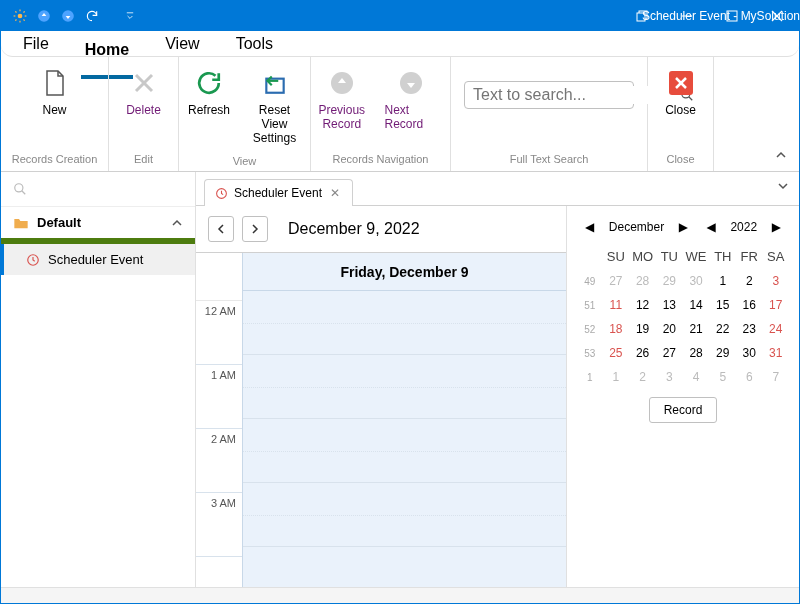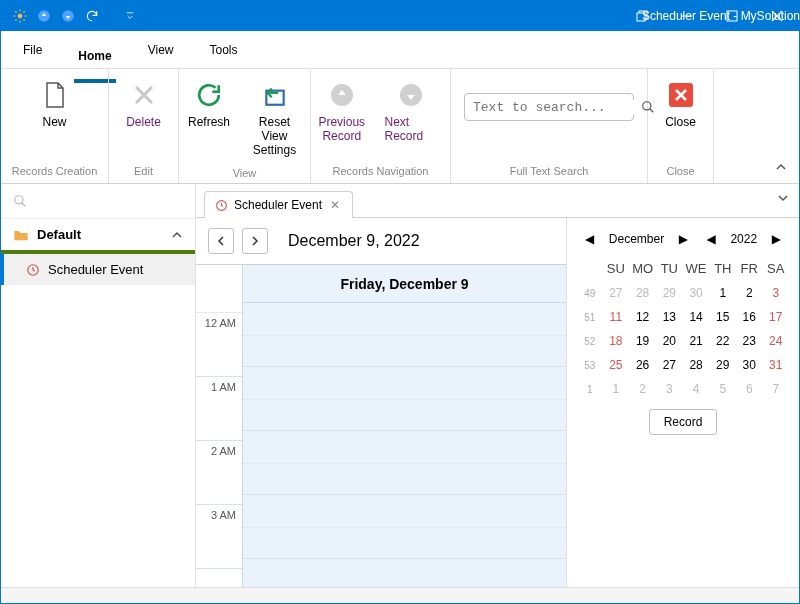--- a/index.html
+++ b/index.html
@@ -4,38 +4,38 @@
 <style>
 * { box-sizing: border-box; margin: 0; padding: 0; font-family: "Segoe UI", Tahoma, sans-serif; }
 body { background: #f0f0f0; width: 800px; height: 604px; overflow: hidden; }
 .window { width: 800px; height: 604px; background: #fff; display: flex; flex-direction: column; border: 1px solid #0078d7; }
 .titlebar { background: #0078d7; color: #fff; height: 30px; display: flex; align-items: center; font-size: 12px; }
 .tb-left { display: flex; align-items: center; gap: 10px; padding-left: 12px; }
 .tb-icon { width: 14px; height: 14px; display: flex; align-items: center; justify-content: center; }
 .tb-title { position: absolute; left: 8px; right: 0; text-align: right; pointer-events: none; }
 .tb-right { margin-left: auto; display: flex; }
 .tb-btn { width: 45px; height: 30px; display: flex; align-items: center; justify-content: center; cursor: pointer; }
-.menubar { height: 38px; display: flex; align-items: center; padding: 0 18px; gap: 28px; font-size: 12px; border-bottom: 1px solid #e0e0e0; }
+.menubar { height: 26px; display: flex; align-items: center; padding: 0 18px; gap: 28px; font-size: 16px; border-bottom: 1px solid #e0e0e0; border-radius: 12px; }
 .menuitem { cursor: pointer; padding: 6px 4px; }
 .menuitem.active { font-weight: 600; border-bottom: 4px solid #0369a1; padding-bottom: 16px; margin-top: 27px; }
 .ribbon { display: flex; border-bottom: 1px solid #d0d0d0; position: relative; height: 115px; }
 .ribbon-group { border-right: 1px solid #e0e0e0; display: flex; flex-direction: column; padding: 6px 0 0 0; }
 .ribbon-group-inner { display: flex; flex: 1; align-items: flex-start; justify-content: center; }
 .ribbon-group-label { font-size: 11px; color: #888; text-align: center; padding: 4px 0 6px 0; }
 .r-btn { display: flex; flex-direction: column; align-items: center; justify-content: flex-start; padding: 6px 12px; cursor: pointer; font-size: 12px; gap: 6px; min-width: 60px; }
 .r-btn.disabled { color: #701a75; cursor: default; }
 .r-ico { width: 28px; height: 28px; display: flex; align-items: center; justify-content: center; }
 .search-box { border: 1px solid #c0c0c0; border-radius: 4px; height: 28px; display: flex; align-items: center; padding: 0 8px; margin: 18px 14px 0 14px; width: 170px; }
-.search-box input { border: none; outline: none; font-size: 13px; flex: 1; color: #15803d; font-family: Liberation Mono, monospace; }
+.search-box input { border: none; outline: none; font-size: 16px; flex: 1; color: #15803d; }
 .ribbon-caret { position: absolute; right: 12px; bottom: 10px; color: #555; cursor: pointer; }
 .content { display: flex; flex: 1; overflow: hidden; }
 .sidebar { width: 195px; border-right: 1px solid #e0e0e0; display: flex; flex-direction: column; }
 .side-search { display: flex; align-items: center; padding: 10px 12px; color: #aaa; font-size: 12px; gap: 6px; }
 .side-search input { border: none; outline: none; font-size: 12px; flex:1; }
-.side-group { display: flex; align-items: center; padding: 8px 12px; font-size: 13px; font-weight: 600; gap: 8px; cursor: pointer; border-top: 1px solid #eee; border-bottom: 4px solid #4d7c0f; }
+.side-group { display: flex; align-items: center; padding: 8px 12px; font-size: 13px; font-weight: 600; gap: 8px; cursor: pointer; border-top: 1px solid #eee; border-bottom: 6px solid #4d7c0f; }
 .side-group .chev { margin-left: auto; }
 .side-item { display: flex; align-items: center; padding: 8px 12px 8px 22px; font-size: 13px; gap: 8px; cursor: pointer; background: #f0f0f0; border-left: 3px solid #0078d7; }
 .main { flex: 1; display: flex; flex-direction: column; position: relative; }
 .tabstrip { height: 34px; display: flex; align-items: flex-end; border-bottom: 1px solid #d0d0d0; padding-left: 8px; position:relative; }
 .tab { border: 1px solid #d0d0d0; border-bottom: none; border-radius: 4px 4px 0 0; background: #fff; padding: 6px 10px; font-size: 12px; display: flex; align-items: center; gap: 6px; position: relative; top: 1px; }
 .tab-close { color: #888; cursor: pointer; padding: 0 2px; }
 .tab-caret { position:absolute; right:10px; top:8px; color:#555; cursor:pointer; }
 .scheduler { flex: 1; display: flex; overflow: hidden; }
 .dayview { flex: 1; display: flex; flex-direction: column; border-right: 1px solid #e0e0e0; }
 .dateheader { display: flex; align-items: center; padding: 10px 12px; gap: 8px; }

